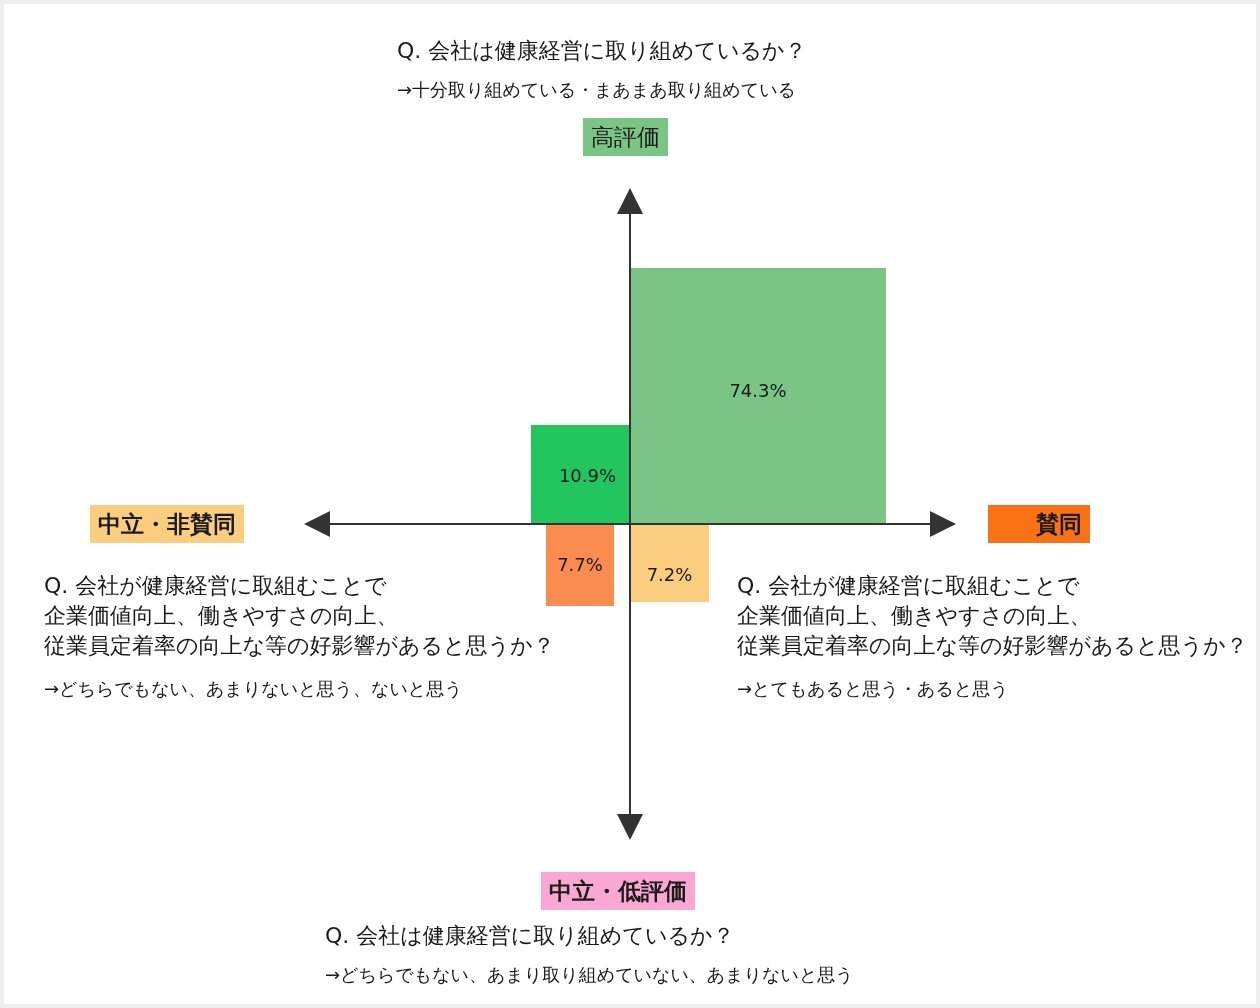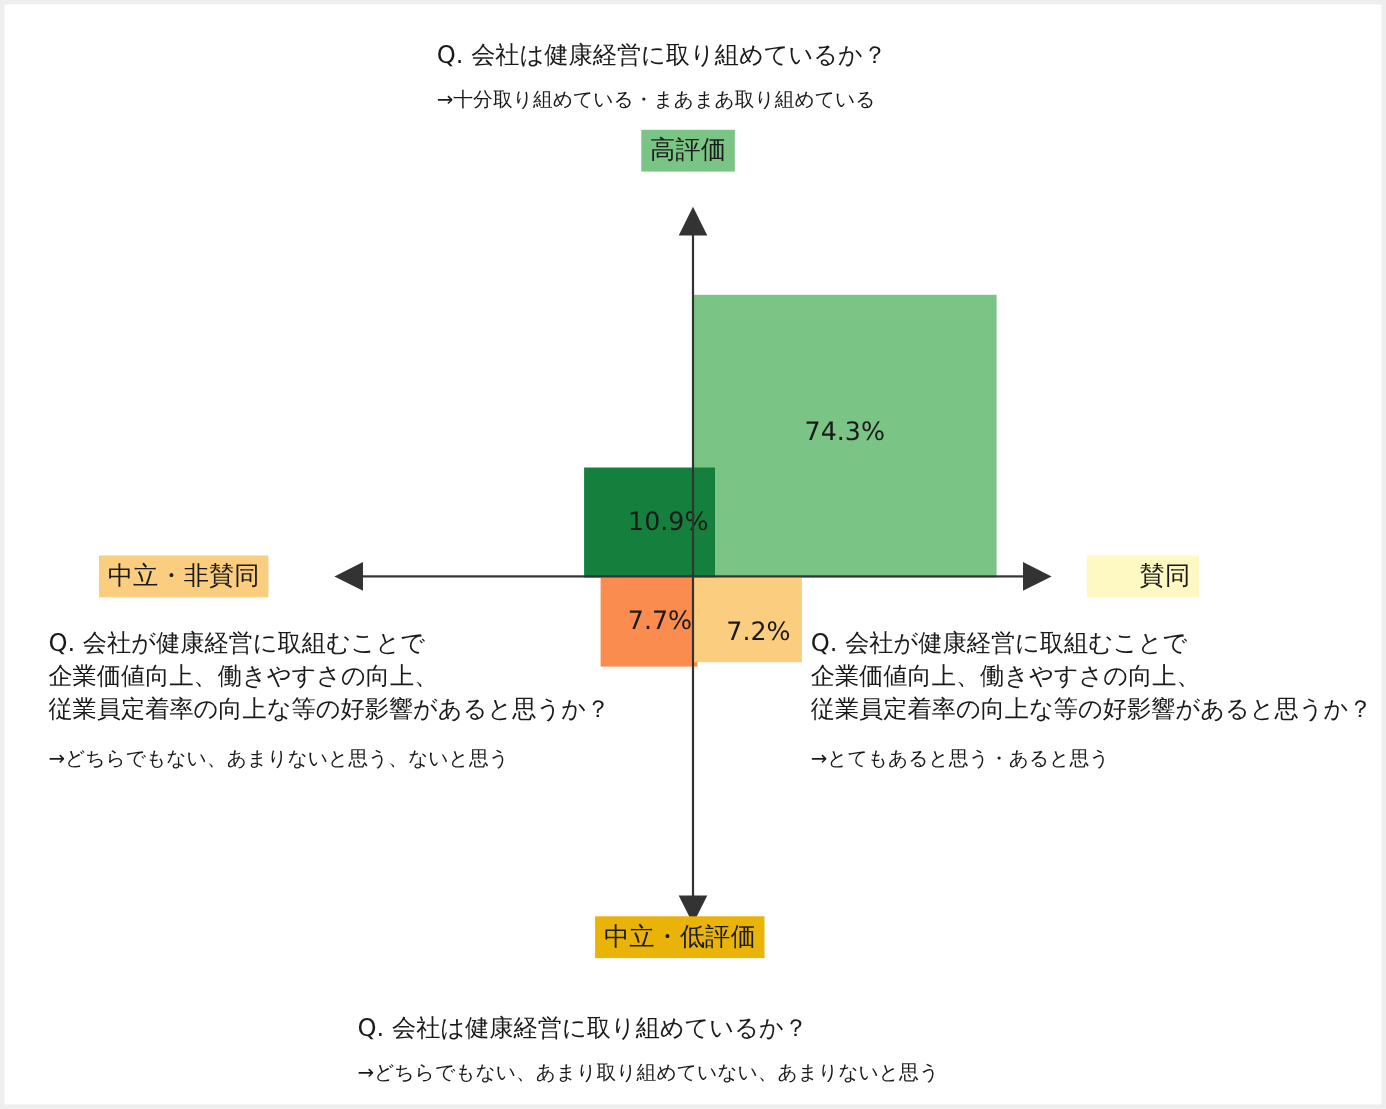--- a/index.html
+++ b/index.html
@@ -3,39 +3,39 @@
 <meta charset="utf-8">
 <style>
   html, body { margin: 0; padding: 0; }
   body { width: 1260px; height: 1008px; background: #eeeeee; position: relative; overflow: hidden;
          font-family: "DejaVu Sans", "Liberation Sans", sans-serif; color: #1a1a1a; }
   .frame { position: absolute; left: 4px; top: 4px; width: 1252px; height: 1000px; background: #ffffff; }
   .abs { position: absolute; }
   .q { font-size: 22px; line-height: 30px; white-space: nowrap; }
   .ans { font-size: 18px; font-weight: normal; white-space: nowrap; }
   .tag { font-size: 23px; padding: 2px 8px; line-height: 34px; white-space: nowrap; text-align: right; }
-  .tag.bold { font-weight: normal; }
-  .box { position: absolute; display: flex; align-items: center; justify-content: center; font-size: 23px; padding-left: 20px; }
+  .tag.bold { font-weight: bold; }
+  .box { position: absolute; display: flex; align-items: center; justify-content: center; font-size: 18px; }
   .axis-v { position: absolute; left: 629px; top: 210px; width: 2px; height: 610px; background: #333333; }
   .axis-h { position: absolute; left: 325px; top: 523px; width: 610px; height: 2px; background: #333333; }
   svg.arrow { position: absolute; overflow: visible; }
 </style>
 </head>
 <body>
 
 <div class="frame"></div>
 
 <div class="abs q" style="left:397px; top:36px;">Q. 会社は健康経営に取り組めているか？</div>
 <div class="abs ans" style="left:397px; top:78px;">→十分取り組めている・まあまあ取り組めている</div>
 <div class="abs tag" style="left:583px; top:118px; background:#7ac486;">高評価</div>
 
 <div class="box" style="left:630px; top:268px; width:256px; height:257px; background:#7ac486; padding-bottom:0;">
   <span style="position:absolute; top:112px; left:0; width:100%; text-align:center;">74.3%</span>
 </div>
-<div class="box" style="left:531px; top:425px; width:99px; height:100px; background:#15803d;text-align:center;">
+<div class="box" style="left:531px; top:425px; width:99px; height:100px; background:#22c55e;text-align:center;">
   <span style="padding-left:14px;">10.9%</span>
 </div>
 <div class="box" style="left:546px; top:525px; width:68px; height:81px; background:#fa8c50;">
   <span style="padding-bottom:2px;">7.7%</span>
 </div>
 <div class="box" style="left:630px; top:525px; width:79px; height:77px; background:#fbcd7f;">
   <span style="padding-bottom:4px;margin-top:26px;">7.2%</span>
 </div>
 
 <div class="axis-v"></div>
@@ -55,23 +55,23 @@
 </svg>
 
 <div class="abs tag bold" style="left:90px; top:505px; background:#fbcd7f;">中立・非賛同</div>
 <div class="abs" style="left:44px; top:571px;">
   <div class="q">Q. 会社が健康経営に取組むことで</div>
   <div class="q">企業価値向上、働きやすさの向上、</div>
   <div class="q">従業員定着率の向上な等の好影響があると思うか？</div>
 </div>
 <div class="abs ans" style="left:44px; top:677px;">→どちらでもない、あまりないと思う、ないと思う</div>
 
-<div class="abs tag bold" style="left:988px; top:505px; background:#fef9c3;padding-left:48px;">賛同</div>
+<div class="abs tag bold" style="left:988px; top:505px; background:#f97316;padding-left:48px;">賛同</div>
 <div class="abs" style="left:737px; top:571px;">
   <div class="q">Q. 会社が健康経営に取組むことで</div>
   <div class="q">企業価値向上、働きやすさの向上、</div>
   <div class="q">従業員定着率の向上な等の好影響があると思うか？</div>
 </div>
 <div class="abs ans" style="left:737px; top:677px;">→とてもあると思う・あると思う</div>
 
-<div class="abs tag bold" style="left:541px; top:833px; background:#eab308;">中立・低評価</div>
+<div class="abs tag bold" style="left:541px; top:872px; background:#f9a8d4;">中立・低評価</div>
 <div class="abs q" style="left:325px; top:921px;">Q. 会社は健康経営に取り組めているか？</div>
 <div class="abs ans" style="left:325px; top:963px;">→どちらでもない、あまり取り組めていない、あまりないと思う</div>
 
 </body></html>

